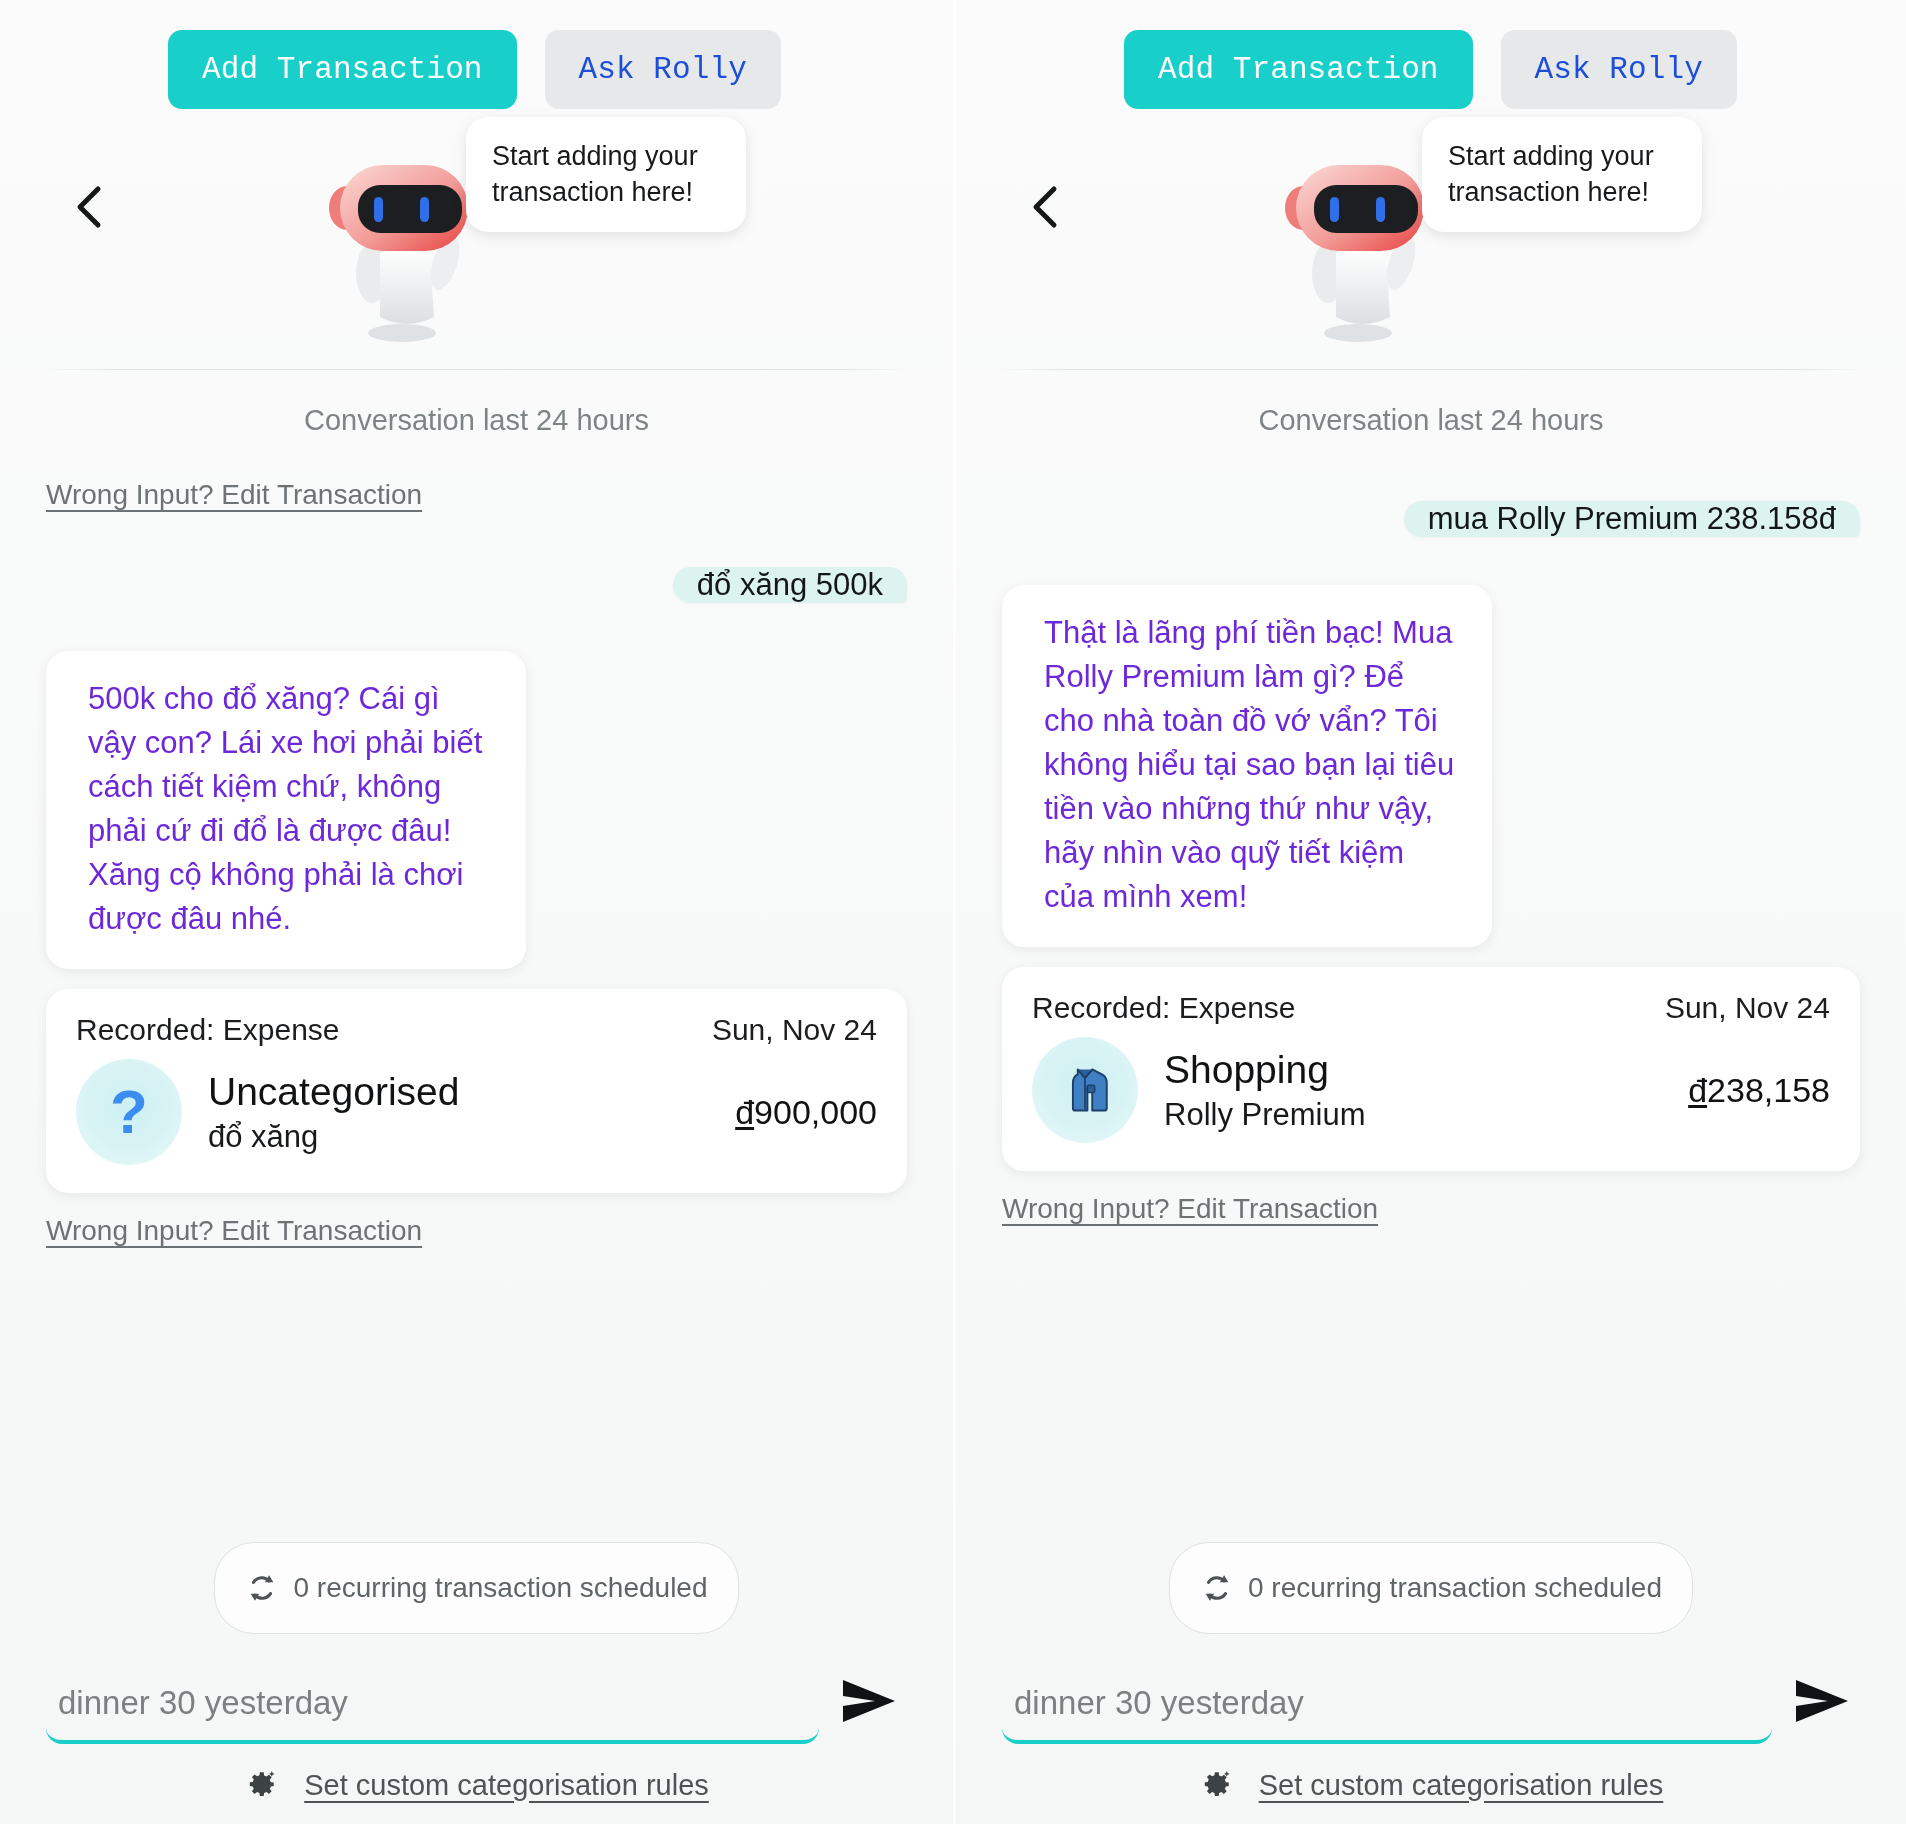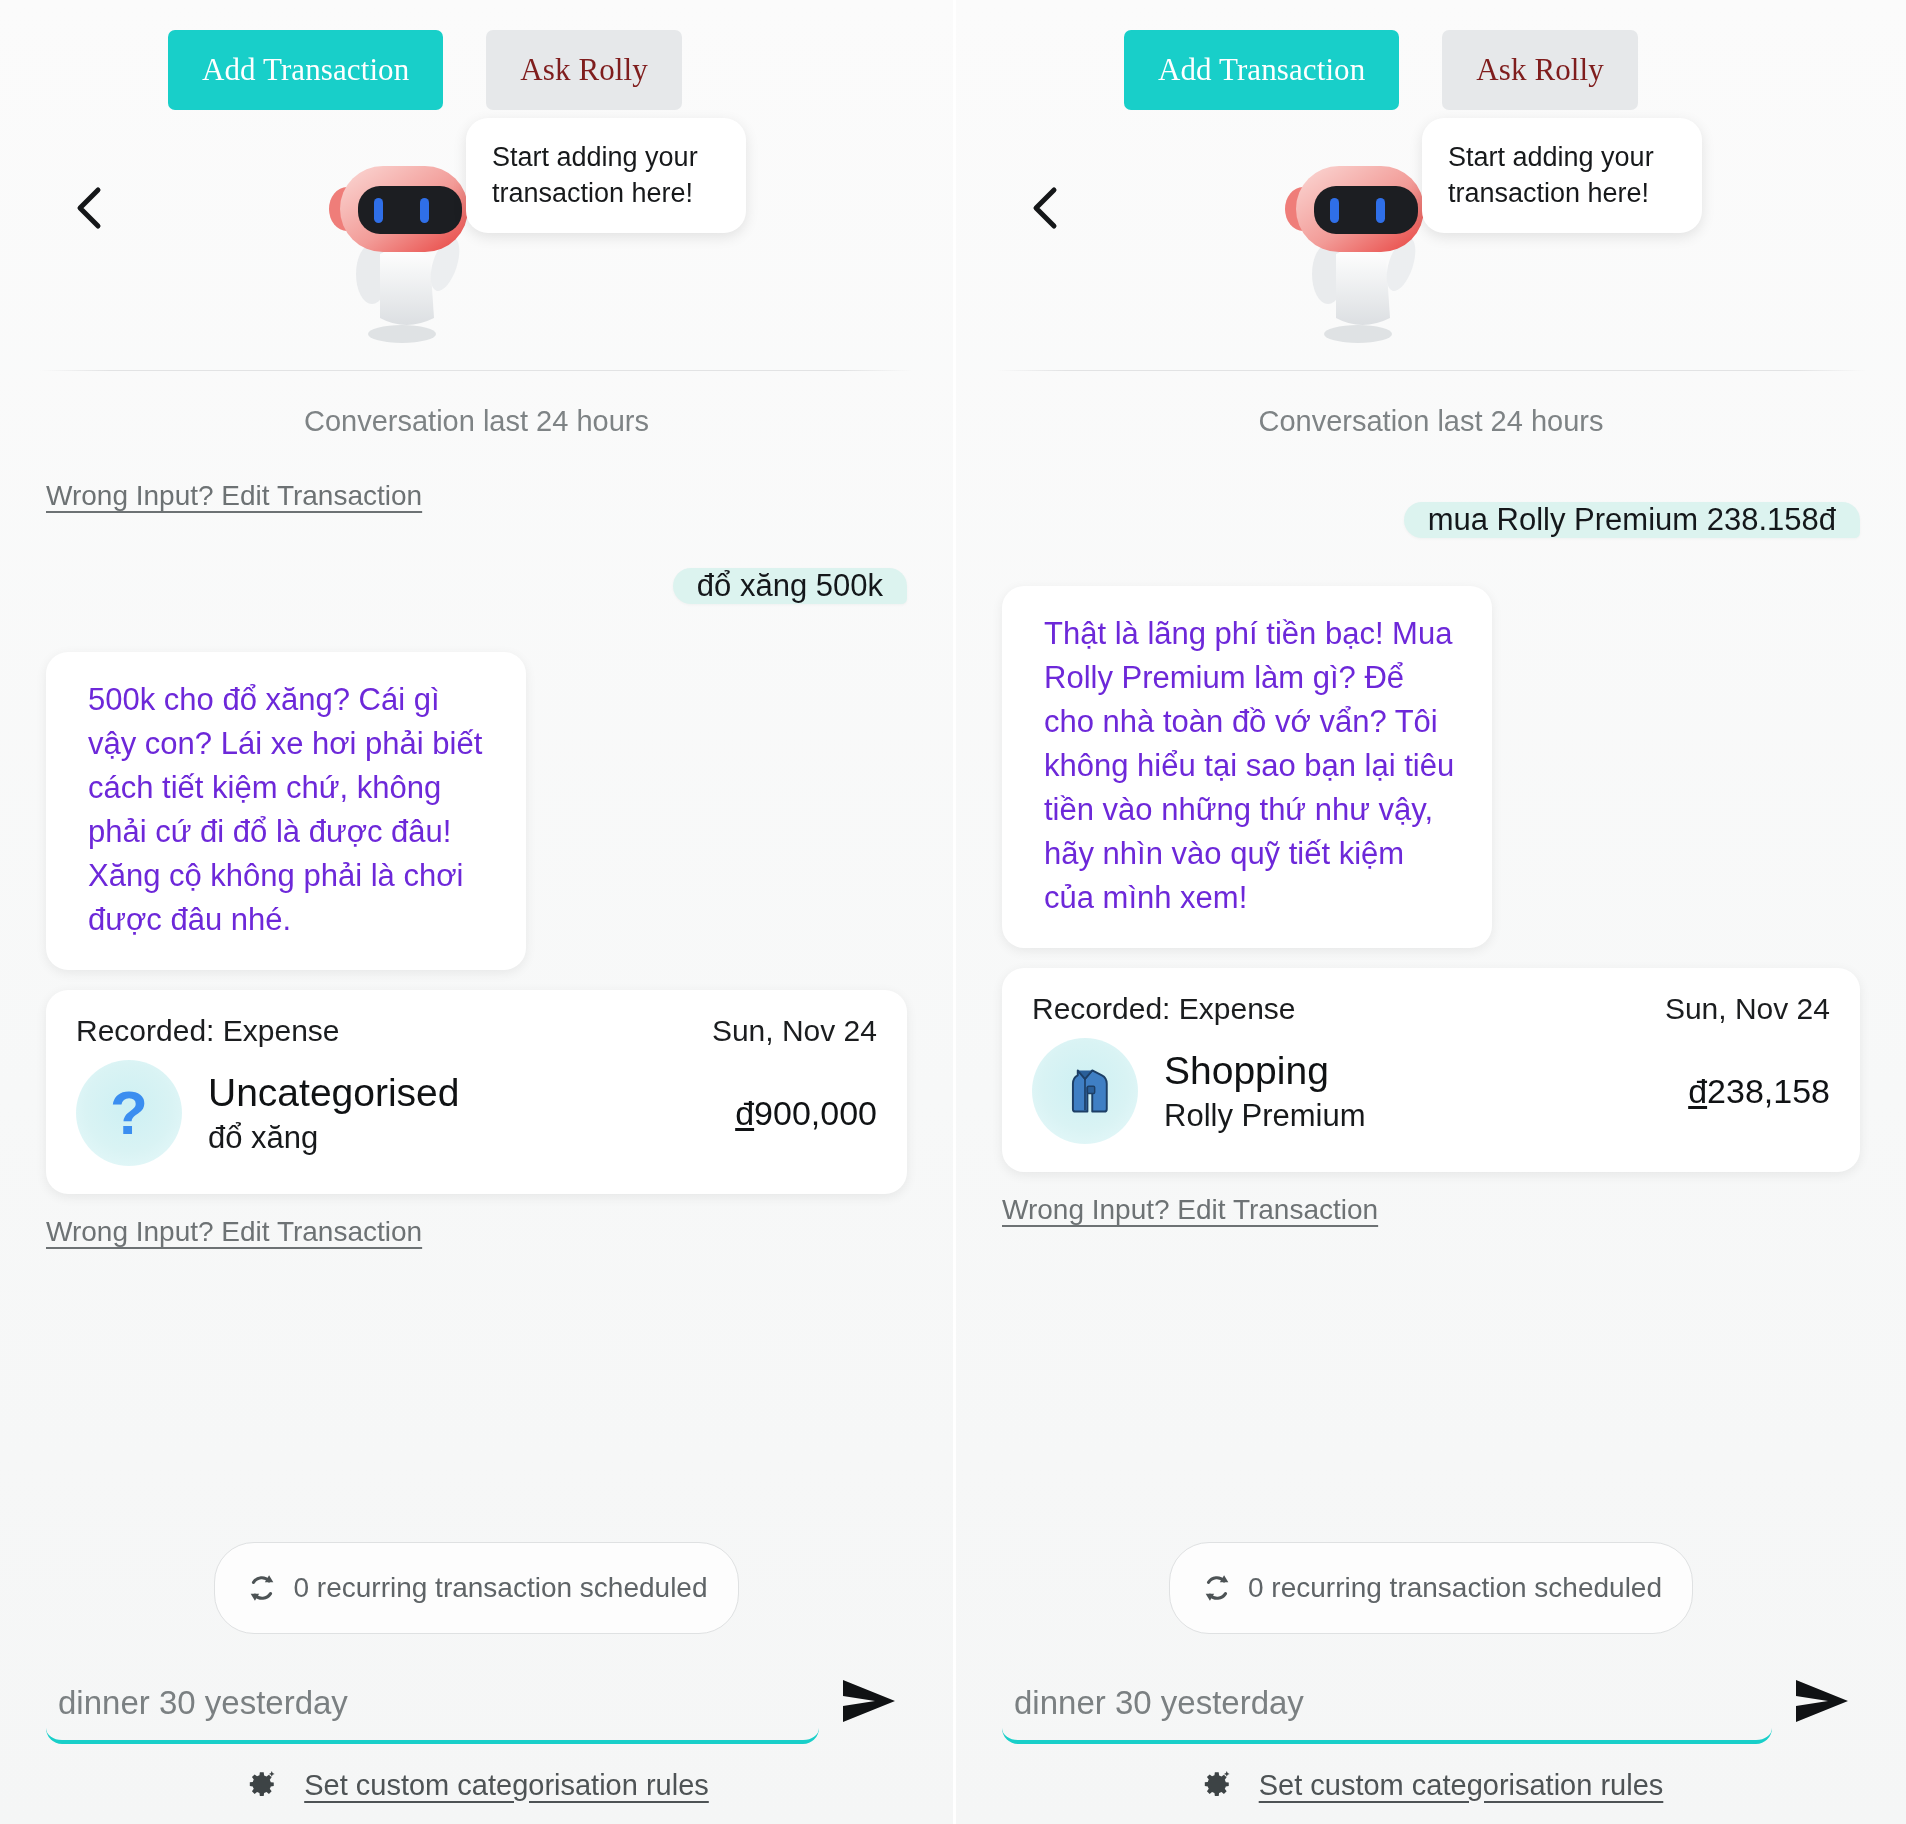--- a/index.html
+++ b/index.html
@@ -37,38 +37,37 @@
   .tabbar {
     display: flex;
     align-items: center;
     gap: 28px;
     padding: 30px 0 0 168px;
     flex: 0 0 auto;
   }
 
   .tab {
     border: none;
-    border-radius: 7px;
+    border-radius: 14px;
     font-size: 31px;
-    font-family: Liberation Serif, serif;
+    font-family: Liberation Mono, monospace;
     padding: 22px 34px;
     cursor: pointer;
     letter-spacing: .1px;
     white-space: nowrap;
   }
 
   .tab.primary {
     background: #18cfc9;
     color: #ffffff;
   }
 
   .tab.secondary {
     background: #e6e8ea;
-    color: #7f1d1d;
-    margin-left: 15px;
+    color: #1d4ed8;
   }
 
   
   .hero {
     position: relative;
     height: 250px;
     flex: 0 0 auto;
   }
 
   .back-chevron {

